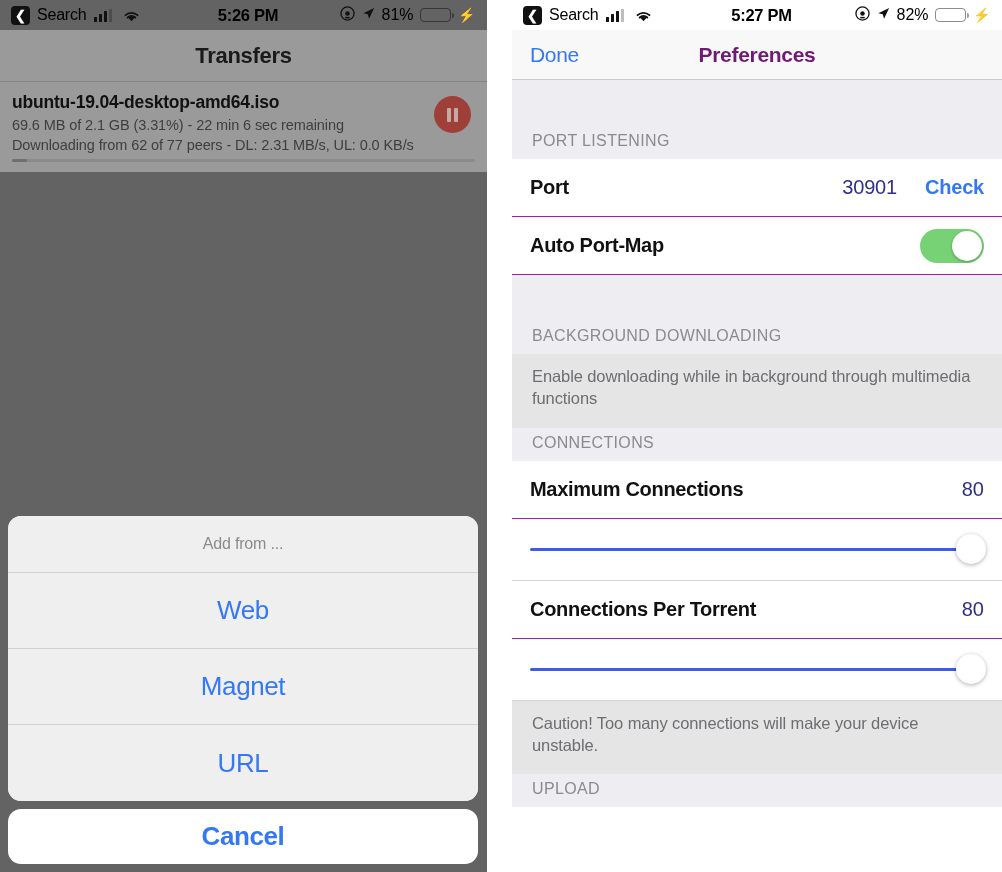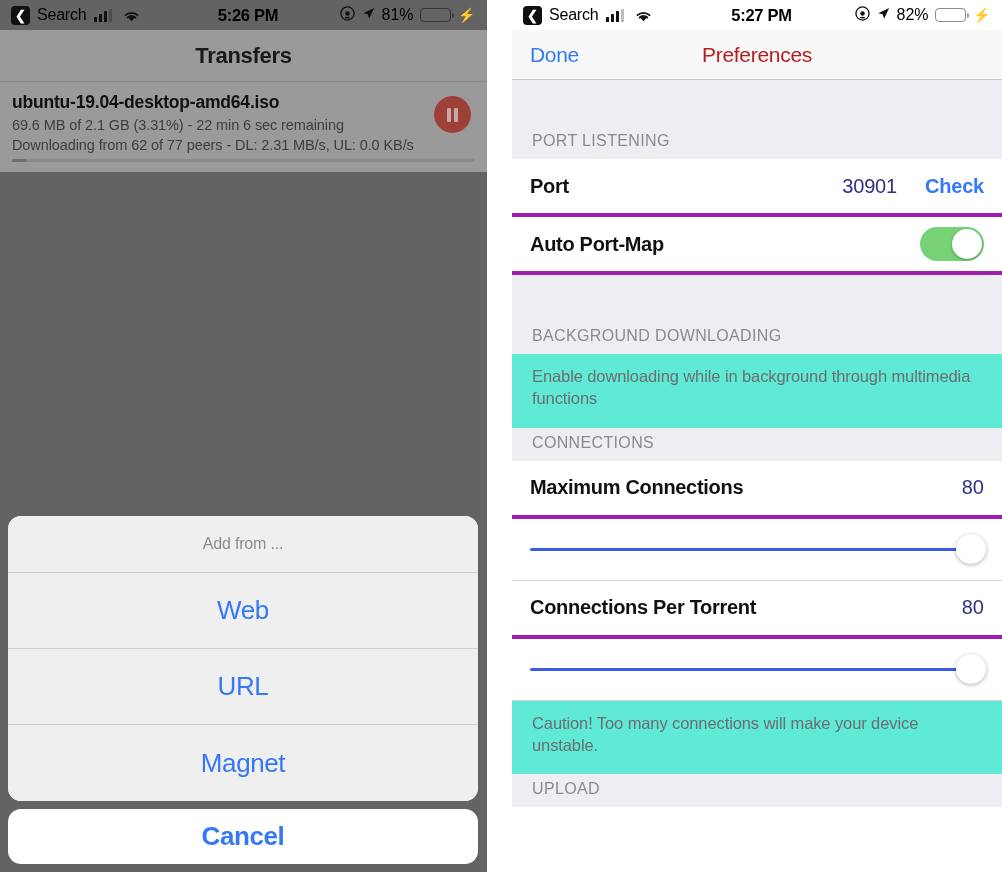--- a/index.html
+++ b/index.html
@@ -138,35 +138,35 @@
   .navbar-right {
     height: 50px;
     display: flex; align-items: center;
     background: #f8f8f8;
     border-bottom: 1px solid #c9c9c9;
     position: relative; padding: 0 18px;
   }
   .nav-done { font-size: 21px; color: #3478f6; font-weight: 500; letter-spacing: -.3px; }
   .nav-title {
     position: absolute; left: 0; right: 0; text-align: center;
-    font-size: 21px; font-weight: normal; color: #b91c1c; letter-spacing: -.3px;
+    font-size: 21px; font-weight: bold; color: #701a75; letter-spacing: -.3px;
   }
 
   .section-gap { height: 46px; background: #eeeef2; }
   .section-header {
     background: #eeeef2;
     padding: 6px 20px 9px 20px;
     font-size: 16px; color: #8a8a8f; letter-spacing: .35px;
   }
   .cell {
     background: #fff;
     min-height: 58px;
     display: flex; align-items: center;
     padding: 8px 18px;
-    border-bottom: 4px solid #a21caf;
+    border-bottom: 1px solid #a21caf;
     position: relative;
   }
   .cell-label { font-size: 20px; font-weight: bold; color: #111; letter-spacing: -.3px; }
   .cell-value {
     margin-left: auto; font-size: 20px; color: #30308a; letter-spacing: -.2px;
   }
   .cell-action { font-size: 20px; font-weight: bold; color: #3478f6; margin-left: 28px; letter-spacing: -.2px; }
   .cell-num { margin-left: auto; font-size: 20px; color: #30308a; }
 
   .toggle {
@@ -174,21 +174,21 @@
     width: 64px; height: 34px; border-radius: 17px;
     background: #76d275; position: relative;
   }
   .toggle .knob {
     position: absolute; top: 2px; right: 2px;
     width: 30px; height: 30px; border-radius: 50%;
     background: #fff; box-shadow: 0 1px 3px rgba(0,0,0,.3);
   }
 
   .footer-note {
-    background: #5eead4;
+    background: #e5e5e5;
     padding: 11px 20px 18px 20px;
     font-size: 16.5px; color: #6d6d72; line-height: 1.35;
     letter-spacing: -.1px;
   }
   .slider-cell {
     background: #fff; height: 62px;
     border-bottom: 1px solid #d4d4d6;
     display: flex; align-items: center;
     padding: 0 18px; position: relative;
   }
@@ -267,22 +267,22 @@
         </div>
       </div>
 
       <div class="empty-list" style="height:492px;"></div>
     </div>
 
     <div class="sheet-wrap">
       <div class="sheet-group">
         <div class="sheet-title">Add from ...</div>
         <div class="sheet-item">Web</div>
+        <div class="sheet-item">Magnet</div>
         <div class="sheet-item">URL</div>
-        <div class="sheet-item">Magnet</div>
       </div>
       <div class="sheet-cancel">Cancel</div>
     </div>
   </div>
 
   <div class="gap"></div>
 
   <div class="phone-right">
 
     <div class="statusbar">

